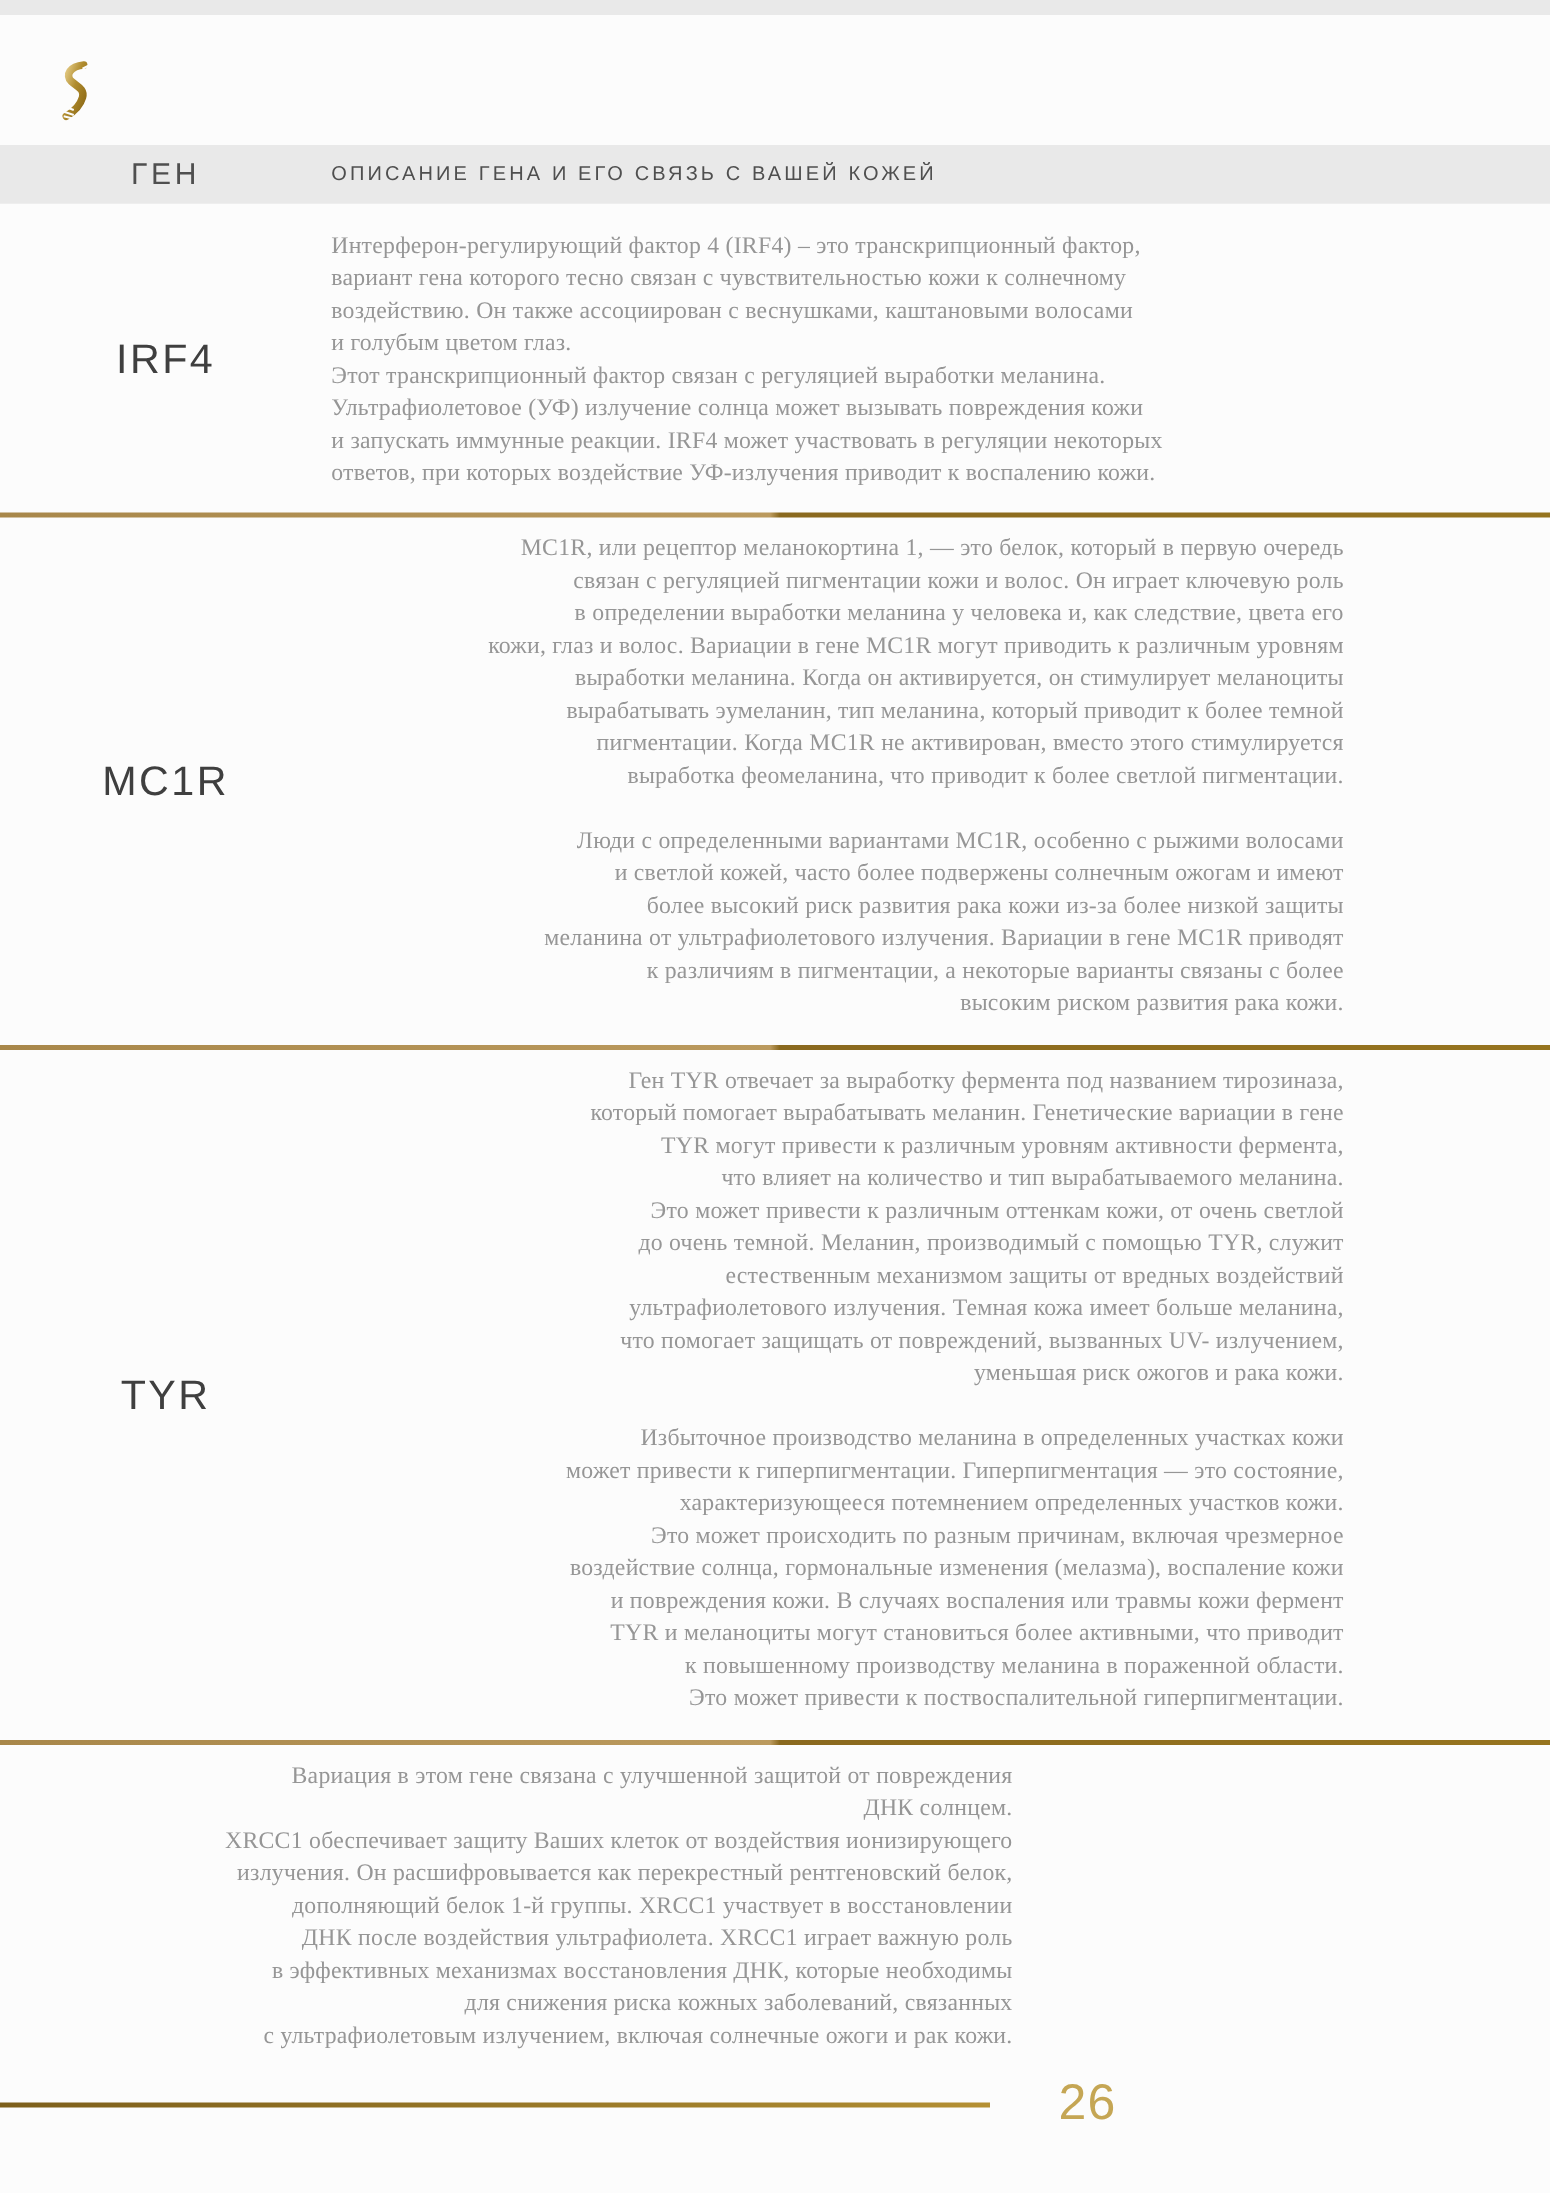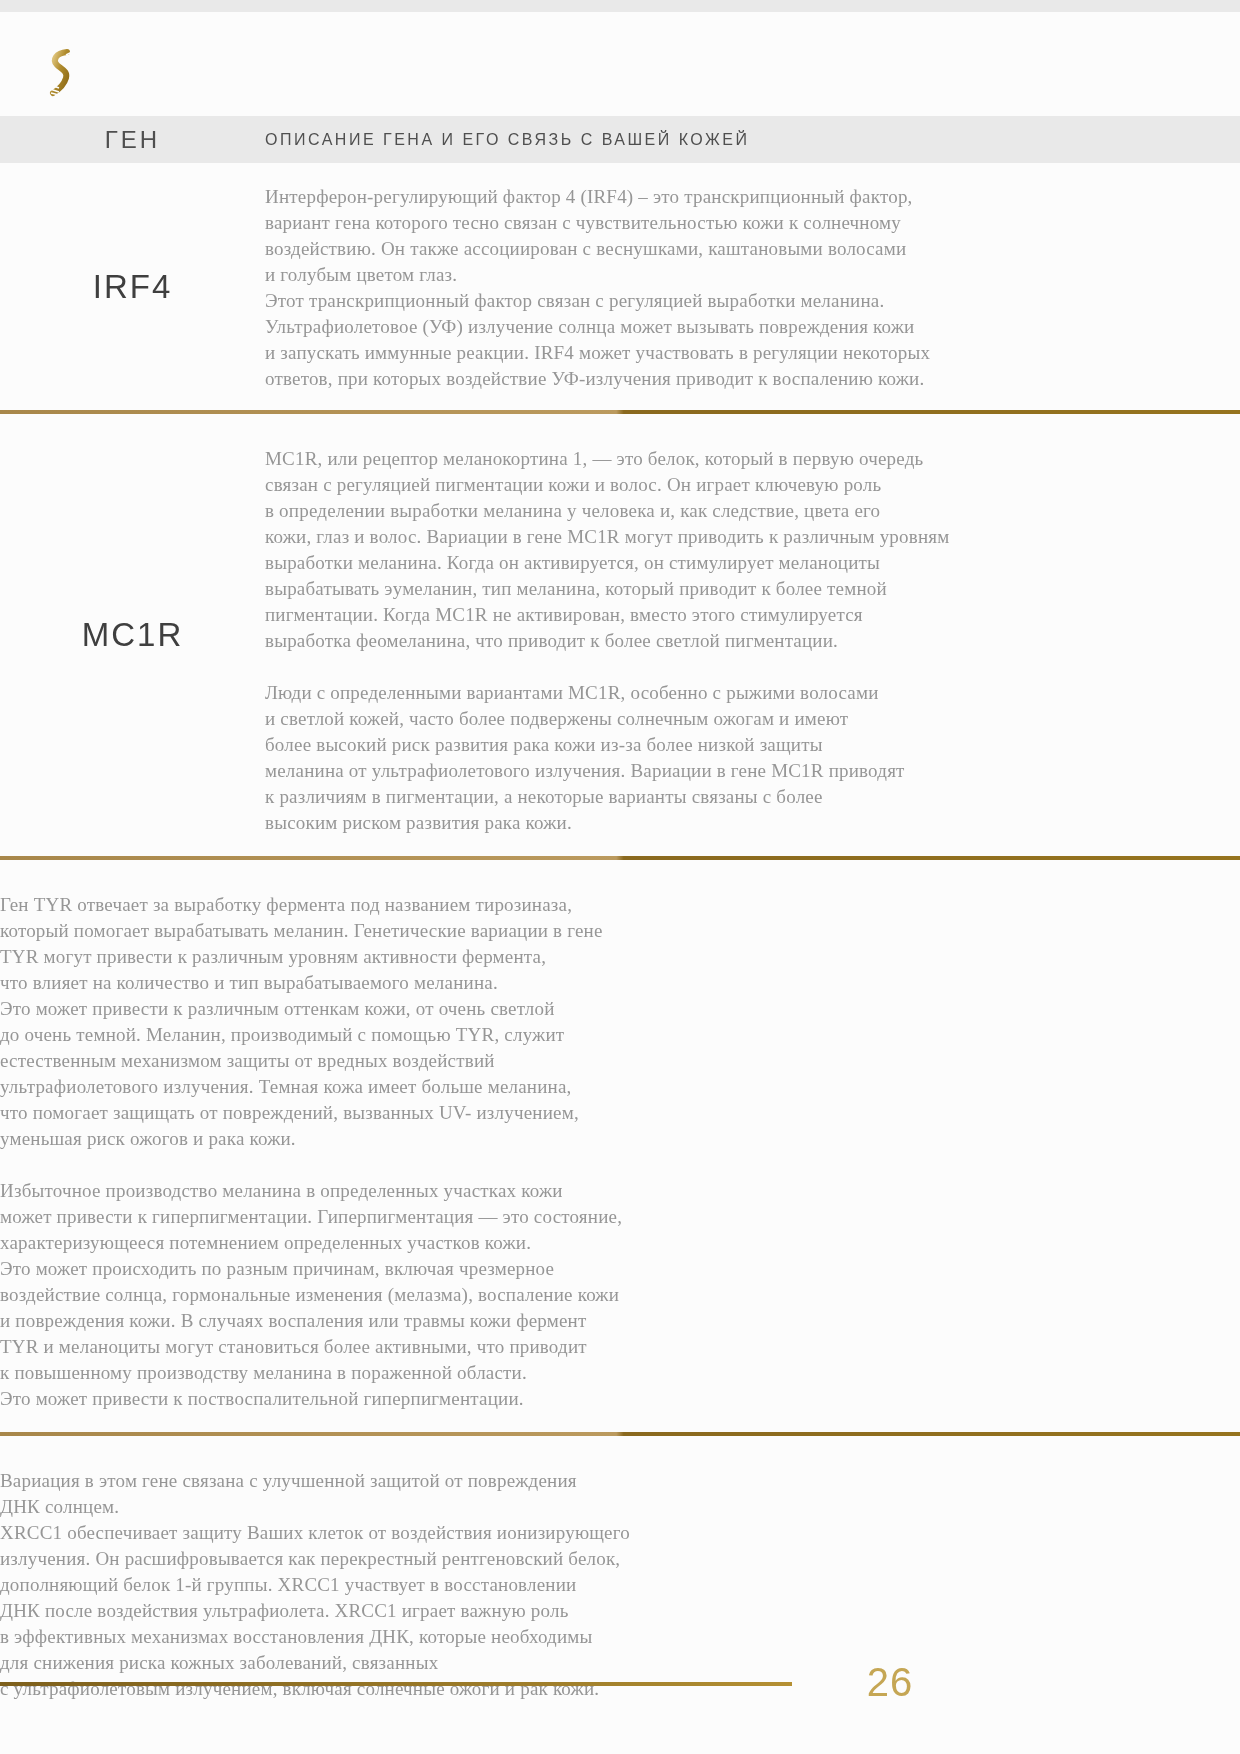--- a/index.html
+++ b/index.html
@@ -70,21 +70,21 @@
   .gene-name{
     font-size:33px;
     font-weight:300;
     letter-spacing:2px;
     color:#3f3f3f;
   }
   .desc-cell{
     flex:1;
     padding:21px 40px 18px 0;
   }
-  .gene-row.tall .desc-cell{padding-top:32px;padding-bottom:20px;}
+  .gene-row.tall .desc-cell{padding-top:12px;padding-bottom:20px;text-align:right;}
   .desc-text{
     width:810px;
     font-size:19px;
     line-height:26px;
     font-weight:300;
     color:#969696;
     letter-spacing:0.2px;
     white-space:pre-line;
     font-family:Liberation Serif, serif;
   }
@@ -98,21 +98,21 @@
     position:absolute;
     top:1670px;
     left:0;
     width:792px;
     height:4px;
     background:linear-gradient(to right,#7d5f1b,#a8862e 85%,#b59033);
   }
   .page-number{
     position:absolute;
     top:1648px;
-    left:860px;
+    left:840px;
     width:60px;
     text-align:center;
     font-size:40px;
     font-weight:300;
     color:#c5a654;
     letter-spacing:1px;
   }
 </style>
 </head>
 <body>
@@ -178,20 +178,23 @@
 более высокий риск развития рака кожи из-за более низкой защиты
 меланина от ультрафиолетового излучения. Вариации в гене MC1R приводят
 к различиям в пигментации, а некоторые варианты связаны с более
 высоким риском развития рака кожи.</div>
       </div>
     </section>
 
     <div class="divider"></div>
 
     <section class="gene-row tall">
+      <div class="gene-cell">
+        <div class="gene-name">TYR</div>
+      </div>
       <div class="desc-cell">
         <div class="desc-text">Ген TYR отвечает за выработку фермента под названием тирозиназа,
 который помогает вырабатывать меланин. Генетические вариации в гене
 TYR могут привести к различным уровням активности фермента,
 что влияет на количество и тип вырабатываемого меланина.
 Это может привести к различным оттенкам кожи, от очень светлой
 до очень темной. Меланин, производимый с помощью TYR, служит
 естественным механизмом защиты от вредных воздействий
 ультрафиолетового излучения. Темная кожа имеет больше меланина,
 что помогает защищать от повреждений, вызванных UV- излучением,

